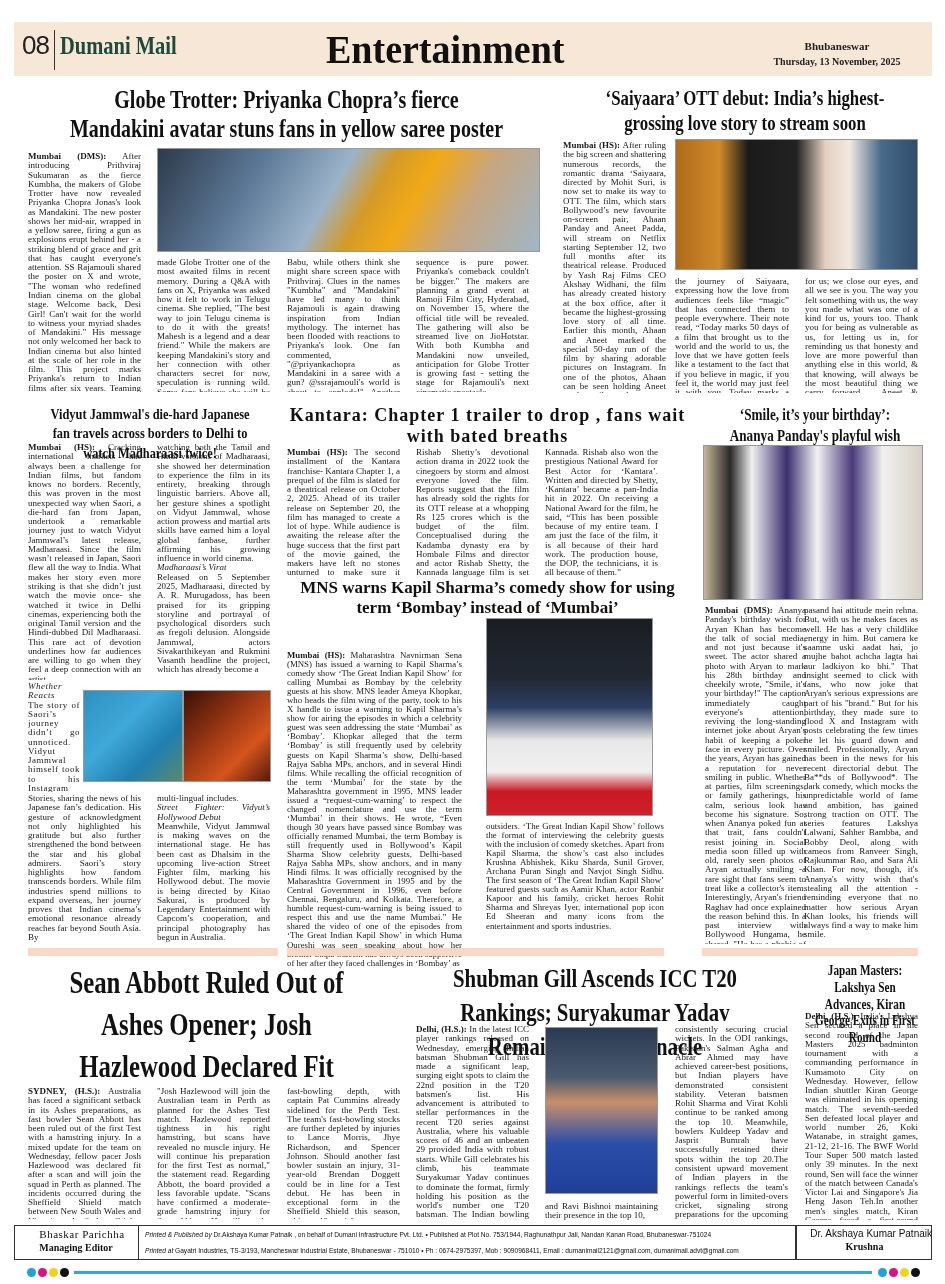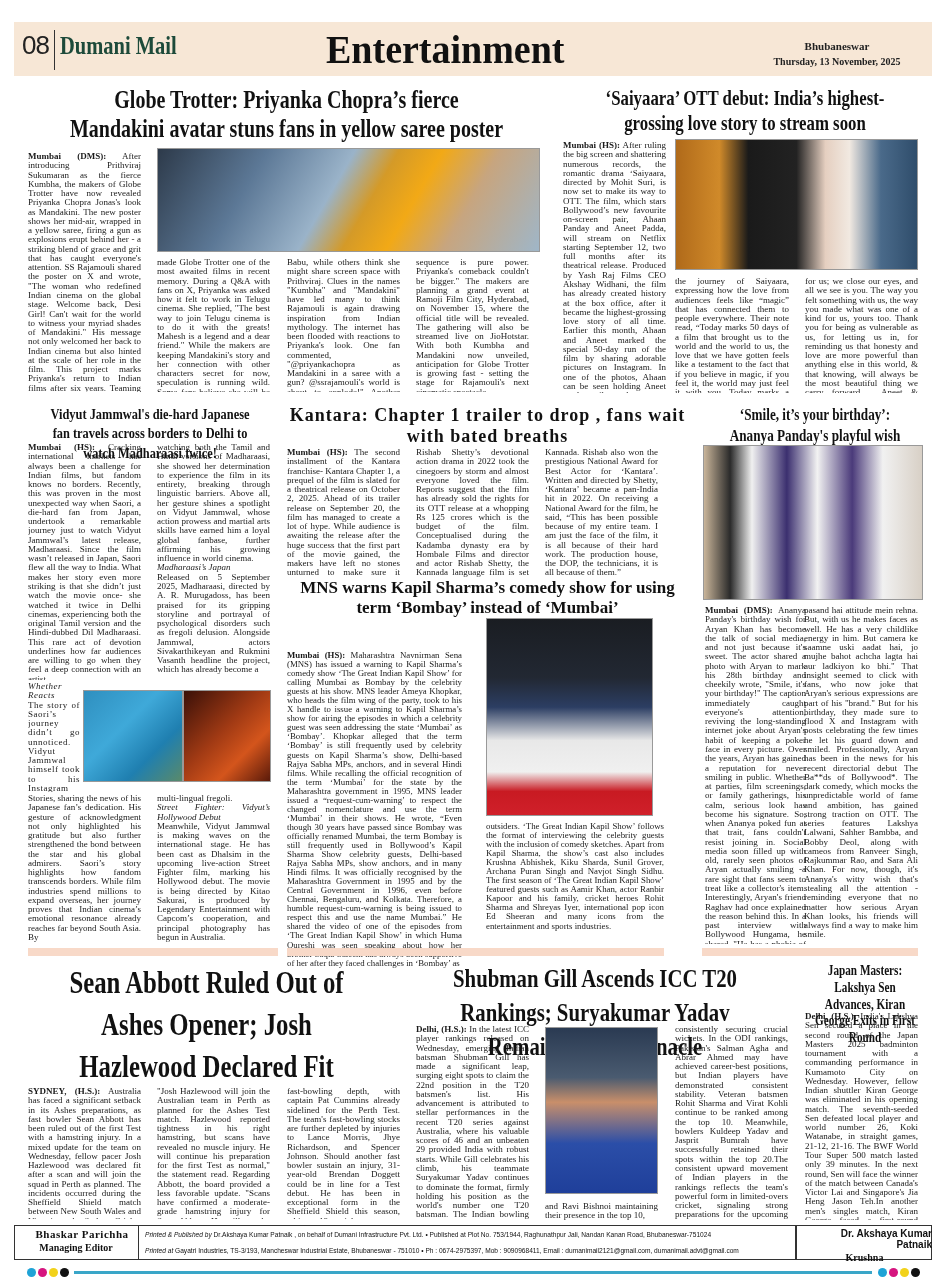--- a/index.html
+++ b/index.html
@@ -28,21 +28,21 @@
   .img-saiyaara { background: linear-gradient(90deg, #b06a1a 0%, #d08a2a 18%, #1a1a1a 30%, #222 50%, #e5cfc0 62%, #f1e9e1 72%, #4a6a8a 85%, #2f4d6b 100%); }
   .img-vidyut1 { background: linear-gradient(135deg, #2f8fbf 0%, #3fa9d9 40%, #1f7fb0 70%, #5a8a6a 100%); }
   .img-vidyut2 { background: linear-gradient(135deg, #3a1008 0%, #a13a14 45%, #d4551c 70%, #5a1a0a 100%); }
   .img-kapil { background: linear-gradient(180deg, #1a1d22 0%, #222833 30%, #2c3e63 45%, #e8e8e8 62%, #f0f0f0 78%, #c81a22 88%, #d0202a 100%); }
   .img-ananya { background: linear-gradient(90deg, #c9b59a 0%, #2a2a2a 12%, #f0f0f0 22%, #3b2f6f 38%, #f2f2f2 52%, #4a3a7a 68%, #f1f1f1 82%, #d8d0c6 100%); }
   .img-gill { background: linear-gradient(180deg, #2a3a52 0%, #4a5b70 30%, #c98f6a 45%, #2b4ea8 70%, #1f3f9a 100%); }
 
   .footer-box { left: 14px; top: 1225px; width: 918px; height: 35px; border: 1px solid #333; }
   .footer-left { left: 14px; top: 1225px; width: 125px; height: 35px; border-right: 1px solid #333; text-align: center; }
   .footer-right { left: 795px; top: 1225px; width: 137px; height: 35px; border-left: 2px solid #333; text-align: center; }
-  .f-name { font-size: 11px; font-weight: bold; letter-spacing: 0.5px; margin-top: 3px; margin-left: 12px; }
+  .f-name { font-size: 11px; font-weight: normal; letter-spacing: 0.5px; margin-top: 3px; margin-left: 12px; }
   .f-role { font-size: 10px; font-weight: bold; margin-top: 2px; }
   .footer-mid { left: 145px; top: 1227px; width: 645px; font-family: "Liberation Sans", sans-serif; font-size: 6.6px; line-height: 16px; white-space: nowrap; overflow: hidden; }
   .footer-mid i { font-style: italic; }
   .dots { top: 1268px; height: 10px; display: flex; gap: 2px; }
   .dot { width: 9px; height: 9px; border-radius: 50%; }
   .regline { left: 74px; top: 1271px; width: 798px; height: 3px; background: #3aa6c8; }
 </style>
 </head>
 <body>
 
@@ -77,25 +77,25 @@
 </div>
 <div class="abs col" style="left:28px;top:682px;width:52px;height:110px;letter-spacing:0.5px;">
   <p><i>Whether Reacts</i></p>
   <p>The story of Saori’s journey didn’t go unnoticed. Vidyut Jammwal himself took to his Instagram</p>
 </div>
 <div class="abs img img-vidyut1" style="left:83px;top:690px;width:100px;height:92px;"></div>
 <div class="abs img img-vidyut2" style="left:183px;top:690px;width:88px;height:92px;"></div>
 <div class="abs col" style="left:28px;top:794px;width:113px;height:150px;">Stories, sharing the news of his Japanese fan’s dedication. His gesture of acknowledgment not only highlighted his gratitude but also further strengthened the bond between the star and his global admirers. Saori’s story highlights how fandom transcends borders. While film industries spend millions to expand overseas, her journey proves that Indian cinema’s emotional resonance already reaches far beyond South Asia. By</div>
 <div class="abs col" style="left:157px;top:443px;width:113px;height:242px;">
   <p>watching both the Tamil and Hindi versions of Madharaasi, she showed her determination to experience the film in its entirety, breaking through linguistic barriers. Above all, her gesture shines a spotlight on Vidyut Jammwal, whose action prowess and martial arts skills have earned him a loyal global fanbase, further affirming his growing influence in world cinema.</p>
-  <p><i>Madharaasi’s Japan</i></p>
+  <p><i>Madharaasi’s Virat</i></p>
   <p>Released on 5 September 2025, Madharaasi, directed by A. R. Murugadoss, has been praised for its gripping storyline and portrayal of psychological disorders such as fregoli delusion. Alongside Jammwal, actors Sivakarthikeyan and Rukmini Vasanth headline the project, which has already become a</p>
 </div>
 <div class="abs col" style="left:157px;top:794px;width:113px;height:150px;">
-  <p>multi-lingual fregoli.</p>
+  <p>multi-lingual includes.</p>
   <p><i>Street Fighter: Vidyut’s Hollywood Debut</i></p>
   <p>Meanwhile, Vidyut Jammwal is making waves on the international stage. He has been cast as Dhalsim in the upcoming live-action Street Fighter film, marking his Hollywood debut. The movie is being directed by Kitao Sakurai, is produced by Legendary Entertainment with Capcom’s cooperation, and principal photography has begun in Australia.</p>
 </div>
 
 <div class="abs headline" style="left:285px;top:405px;width:405px;font-size:18px;letter-spacing:1px;line-height:1.15;">Kantara: Chapter 1 trailer to drop , fans wait with bated breaths</div>
 <div class="abs col" style="left:287px;top:448px;width:113px;height:130px;">
   <p><b>Mumbai (HS):</b> <span>The second installment of the Kantara franchise- Kantara Chapter 1, a prequel of the film is slated for a theatrical release on October 2, 2025. Ahead of its trailer release on September 20, the film has managed to create a lot of hype. While audience is awaiting the release after the huge success that the first part of the movie gained, the makers have left no stones unturned to make sure it becomes a hit.</span></p>
 </div>
 <div class="abs col" style="left:416px;top:448px;width:113px;height:130px;">Rishab Shetty’s devotional action drama in 2022 took the cinegoers by storm and almost everyone loved the film. Reports suggest that the film has already sold the rights for its OTT release at a whopping Rs 125 crores which is the budget of the film. Conceptualised during the Kadamba dynasty era by Hombale Films and director and actor Rishab Shetty, the Kannada language film is set in the fictional village of Dakshina</div>
 <div class="abs col" style="left:545px;top:448px;width:113px;height:130px;">Kannada. Rishab also won the prestigious National Award for Best Actor for ‘Kantara’. Written and directed by Shetty, ‘Kantara’ became a pan-India hit in 2022. On receiving a National Award for the film, he said, “This has been possible because of my entire team. I am just the face of the film, it is all because of their hard work. The production house, the DOP, the technicians, it is all because of them.”</div>

